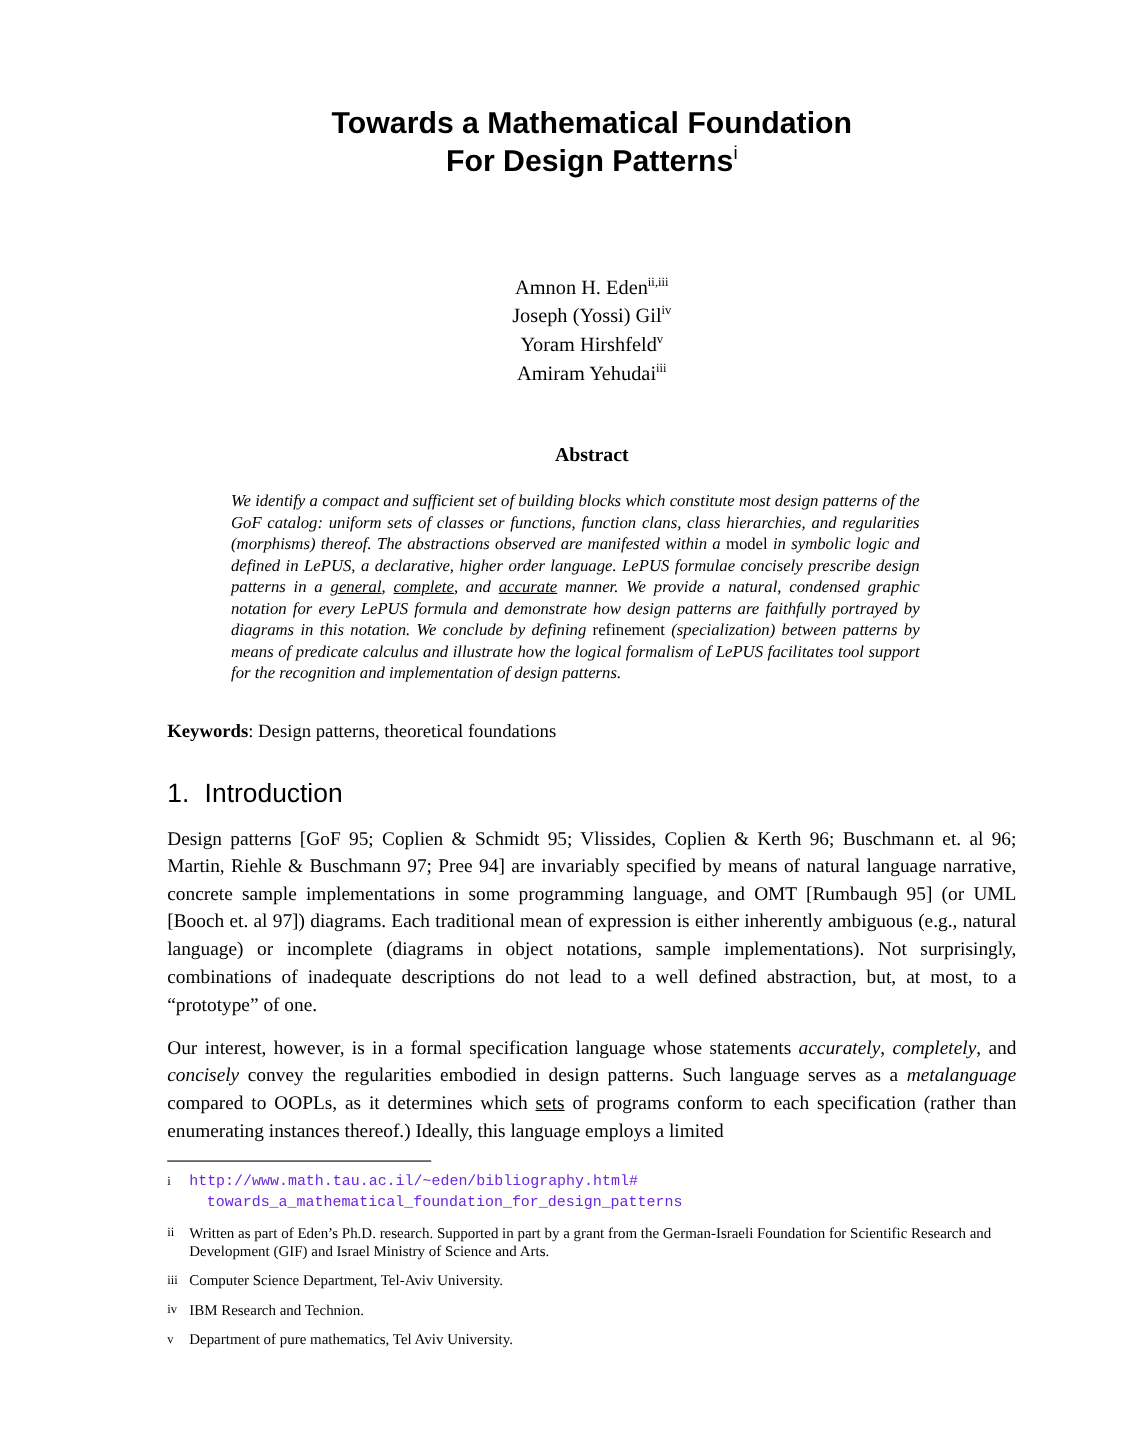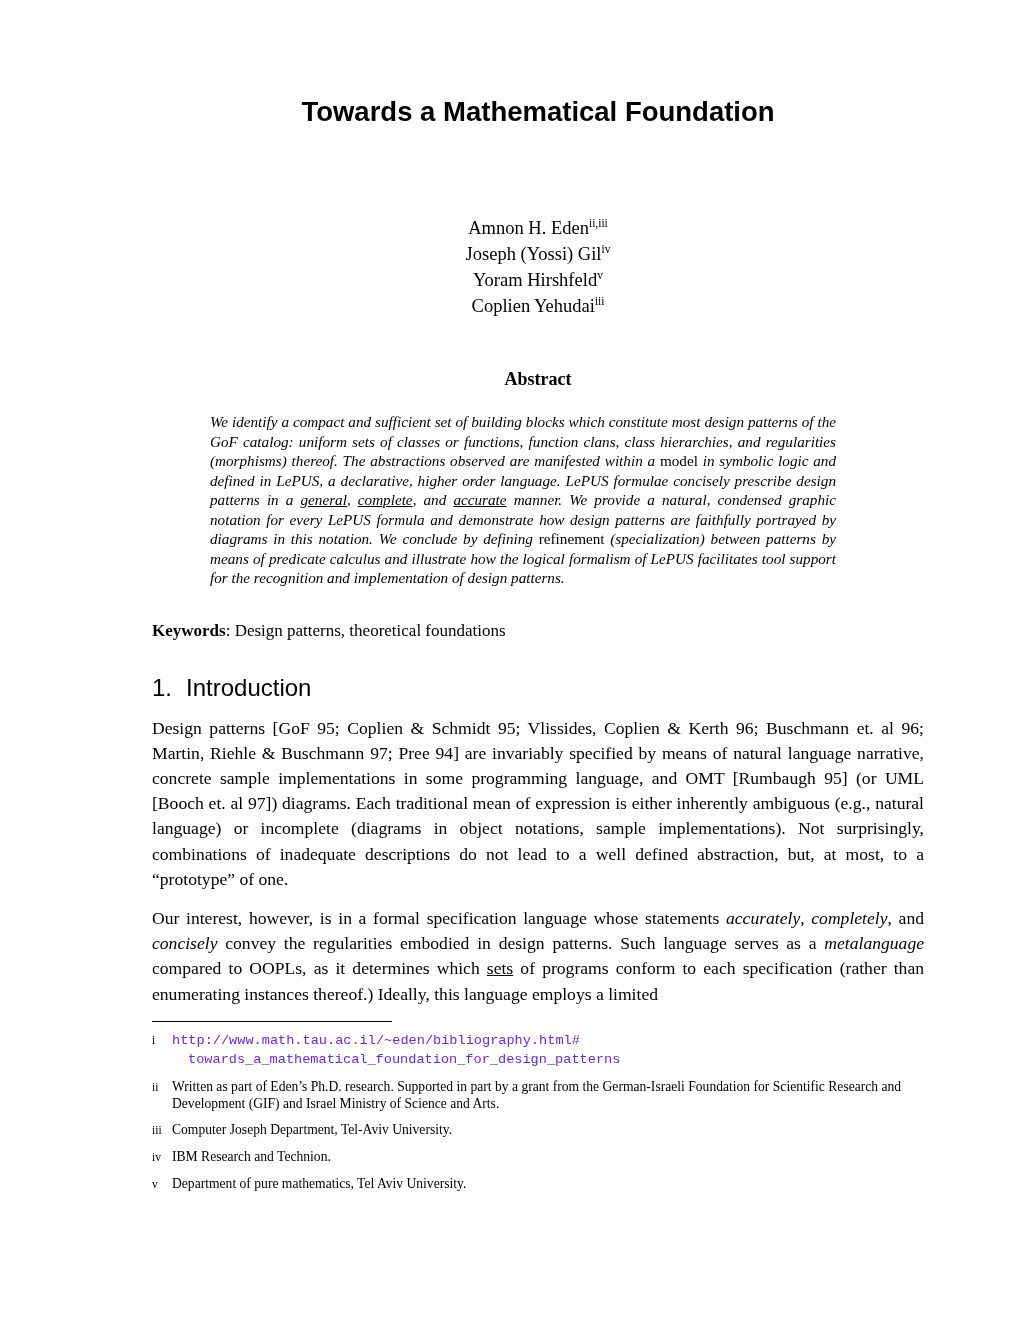--- a/index.html
+++ b/index.html
@@ -114,27 +114,28 @@
   .fn-mono .l2 { display: block; }
   .indent { padding-left: 16px; display: block; }
 </style>
 </head>
 <body>
 
 <div class="page">
 
   <h1 class="title">
     <span>Towards a Mathematical Foundation</span>
+    <span class="line2"><span>For Design Patterns</span><sup class="fn">i</sup></span>
   </h1>
 
   <div class="authors">
     <div><span>Amnon H. Eden</span><sup class="fn">ii,iii</sup></div>
     <div><span>Joseph (Yossi) Gil</span><sup class="fn">iv</sup></div>
     <div><span>Yoram Hirshfeld</span><sup class="fn">v</sup></div>
-    <div><span>Coplien Yehudai</span><sup class="fn">iii</sup></div>
+    <div><span>Amiram Yehudai</span><sup class="fn">iii</sup></div>
   </div>
 
   <div class="abstract-head">Abstract</div>
 
   <div class="abstract-body"><span>We identify a compact and sufficient set of building blocks which constitute most design patterns of the GoF catalog: uniform sets of classes or functions, function clans, class hierarchies, and regularities (morphisms) thereof. The abstractions observed are manifested within a </span><span class="roman">model</span><span> in symbolic logic and defined in LePUS, a declarative, higher order language. LePUS formulae concisely prescribe design patterns in a </span><u>general</u><span>, </span><u>complete</u><span>, and </span><u>accurate</u><span> manner. We provide a natural, condensed graphic notation for every LePUS formula and demonstrate how design patterns are faithfully portrayed by diagrams in this notation. We conclude by defining </span><span class="roman">refinement</span><span> (specialization) between patterns by means of predicate calculus and illustrate how the logical formalism of LePUS facilitates tool support for the recognition and implementation of design patterns.</span></div>
 
   <div class="keywords"><b>Keywords</b><span>: Design patterns, theoretical foundations</span></div>
 
   <h2 class="section-head"><span class="num">1.</span><span>Introduction</span></h2>
 
@@ -154,21 +155,21 @@
       </div>
     </div>
 
     <div class="fn-row">
       <div class="fn-mark">ii</div>
       <div class="fn-text">Written as part of Eden’s Ph.D. research. Supported in part by a grant from the German-Israeli Foundation for Scientific Research and Development (GIF) and Israel Ministry of Science and Arts.</div>
     </div>
 
     <div class="fn-row">
       <div class="fn-mark">iii</div>
-      <div class="fn-text">Computer Joseph Department, Tel-Aviv University.</div>
+      <div class="fn-text">Computer Science Department, Tel-Aviv University.</div>
     </div>
 
     <div class="fn-row">
       <div class="fn-mark">iv</div>
       <div class="fn-text">IBM Research and Technion.</div>
     </div>
 
     <div class="fn-row">
       <div class="fn-mark">v</div>
       <div class="fn-text">Department of pure mathematics, Tel Aviv University.</div>

